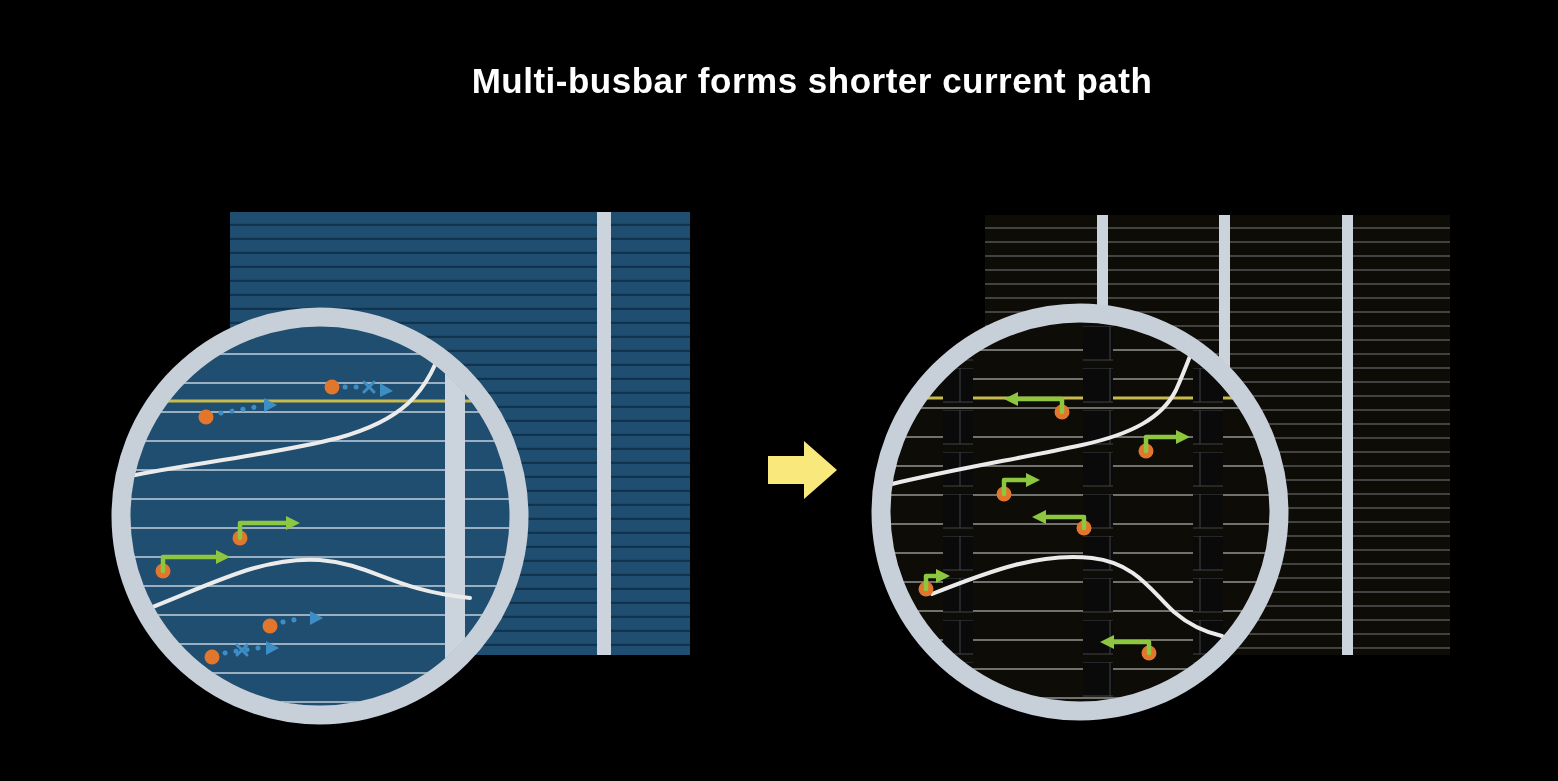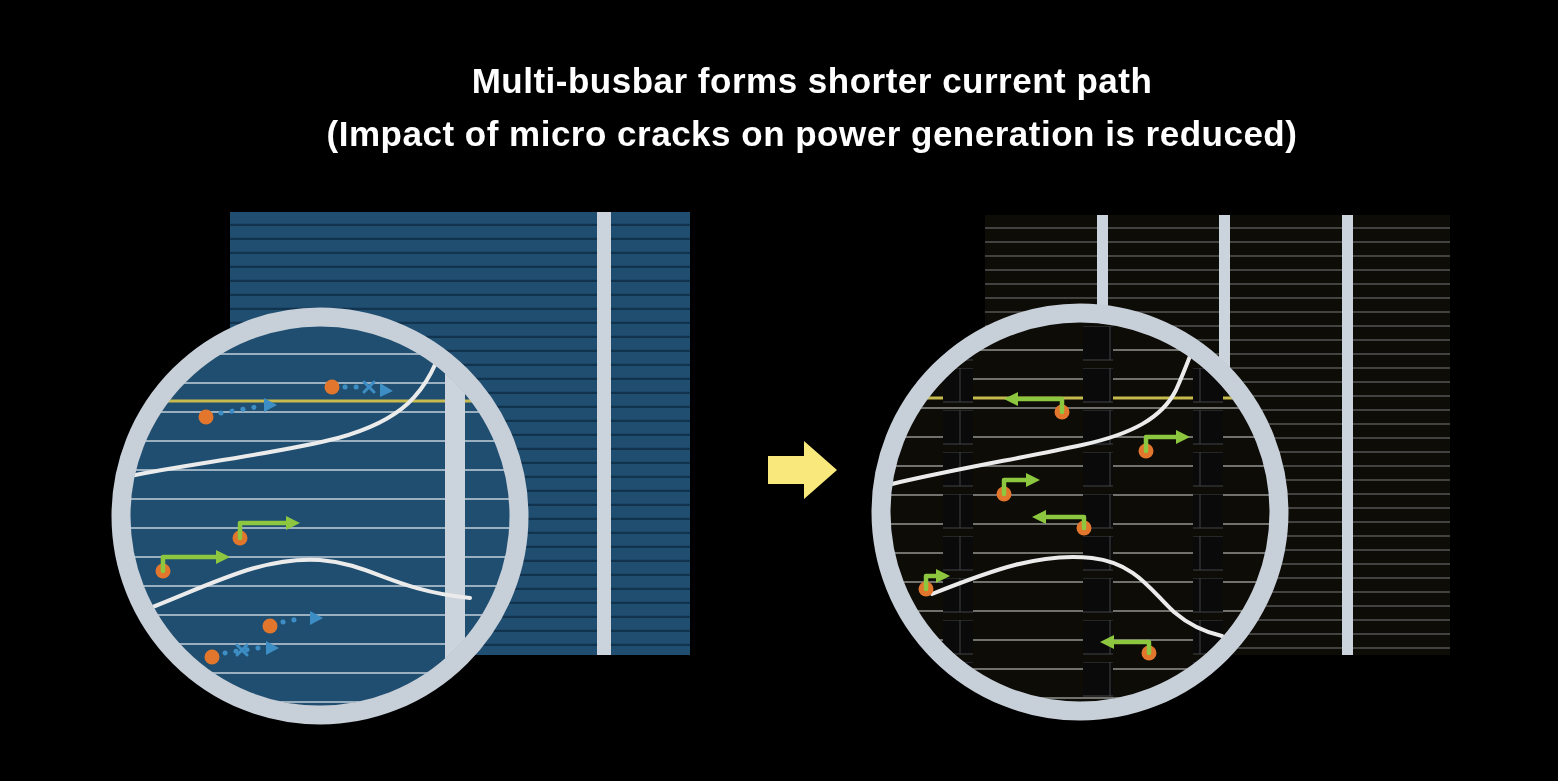--- a/index.html
+++ b/index.html
@@ -52,21 +52,20 @@
   .seg-dark { fill: var(--zoom_busbar_dark, #0a0a0a); stroke:#3f4246; stroke-width:1; }
   .transition-arrow { fill: var(--transition_arrow, #f9e97d); }
 </style>
 </head>
 <body>
 
 <div class="canvas">
 
   <div class="title">
     <span class="line">Multi-busbar forms shorter current path</span>
-    <span class="line">(Impact of micro cracks on power generation is reduced)</span>
   </div>
 
   <svg class="diagram" width="1558" height="781" viewBox="0 0 1558 781">
     <defs>
       <pattern id="pFingersBlue" patternUnits="userSpaceOnUse" x="230" y="212" width="20" height="14">
         <line x1="0" y1="13" x2="20" y2="13" class="finger-blue-line"></line>
       </pattern>
       <pattern id="pFingersBlack" patternUnits="userSpaceOnUse" x="985" y="215" width="20" height="14">
         <line x1="0" y1="13" x2="20" y2="13" class="finger-black-line"></line>
       </pattern>

